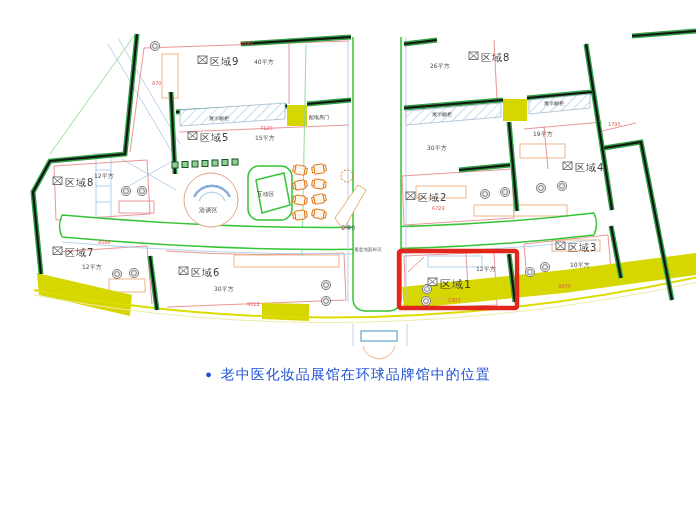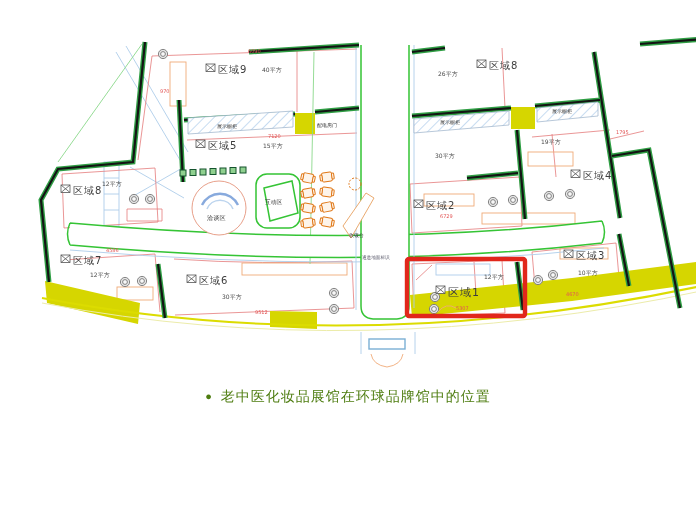--- a/index.html
+++ b/index.html
@@ -1,37 +1,37 @@
 <!DOCTYPE html>
 <html><head>
 <meta charset="utf-8">
 <style>
   html,body{margin:0;padding:0;background:#fff;}
   .page{width:696px;height:529px;background:#fff;overflow:hidden;font-family:"Liberation Sans","DejaVu Sans",sans-serif;}
-  figure{margin:0;padding:12px;}
+  figure{margin:0;padding:4px;}
   svg text{font-family:"DejaVu Sans",sans-serif;}
   .zn{font-size:10px;fill:#3d3d3d;letter-spacing:1px;}
   .zn1{font-size:11px;fill:#3d3d3d;letter-spacing:1px;}
   .ar{font-size:6px;fill:#4a4a4a;}
   .sm{font-size:5px;fill:#333;}
   .tiny{font-size:4.6px;fill:#556;}
   .dim{font-size:5px;fill:#e25555;}
   .red{stroke:#e57b7b;stroke-width:.8;fill:none;}
   .fo{stroke:#f0aa78;fill:none;stroke-width:.9;}
   .grn{stroke:#35c435;fill:none;stroke-width:1.5;}
   .lgrn{stroke:#8ad88a;fill:none;stroke-width:.9;}
   .cyan{stroke:#aecdea;fill:none;stroke-width:.9;}
   .wallg{stroke:#2f9e44;stroke-width:5;fill:none;}
   .wallb{stroke:#141414;stroke-width:2.2;fill:none;}
   .circ{stroke:#777;fill:#e6e6e6;stroke-width:.9;}
   .zg{stroke:#555;fill:#fff;stroke-width:.8;}
   .yel{fill:#d6d600;stroke:none;}
   .chair{stroke:#e07818;fill:#fdf4ea;stroke-width:1;}
   .cab{fill:#8fd08f;stroke:#14532d;stroke-width:1;}
-  figcaption{ text-align:center;color:#4d7c0f;font-size:14px;margin-top:14px;letter-spacing:1px;}
+  figcaption{ text-align:center;color:#1d4ed8;font-size:14px;margin-top:0;letter-spacing:1px;}
   figcaption .dot{font-size:11px;vertical-align:1px;margin-right:8px;}
   .para{margin:32px 12px 0 12px;font-size:17px;line-height:32px;color:#3a3a3a;text-align:justify;text-indent:2em;}
   .hl{color:#5b93d9;font-weight:700;}
 </style>
 </head>
 <body>
 
 <div class="page">
 
   <figure>

